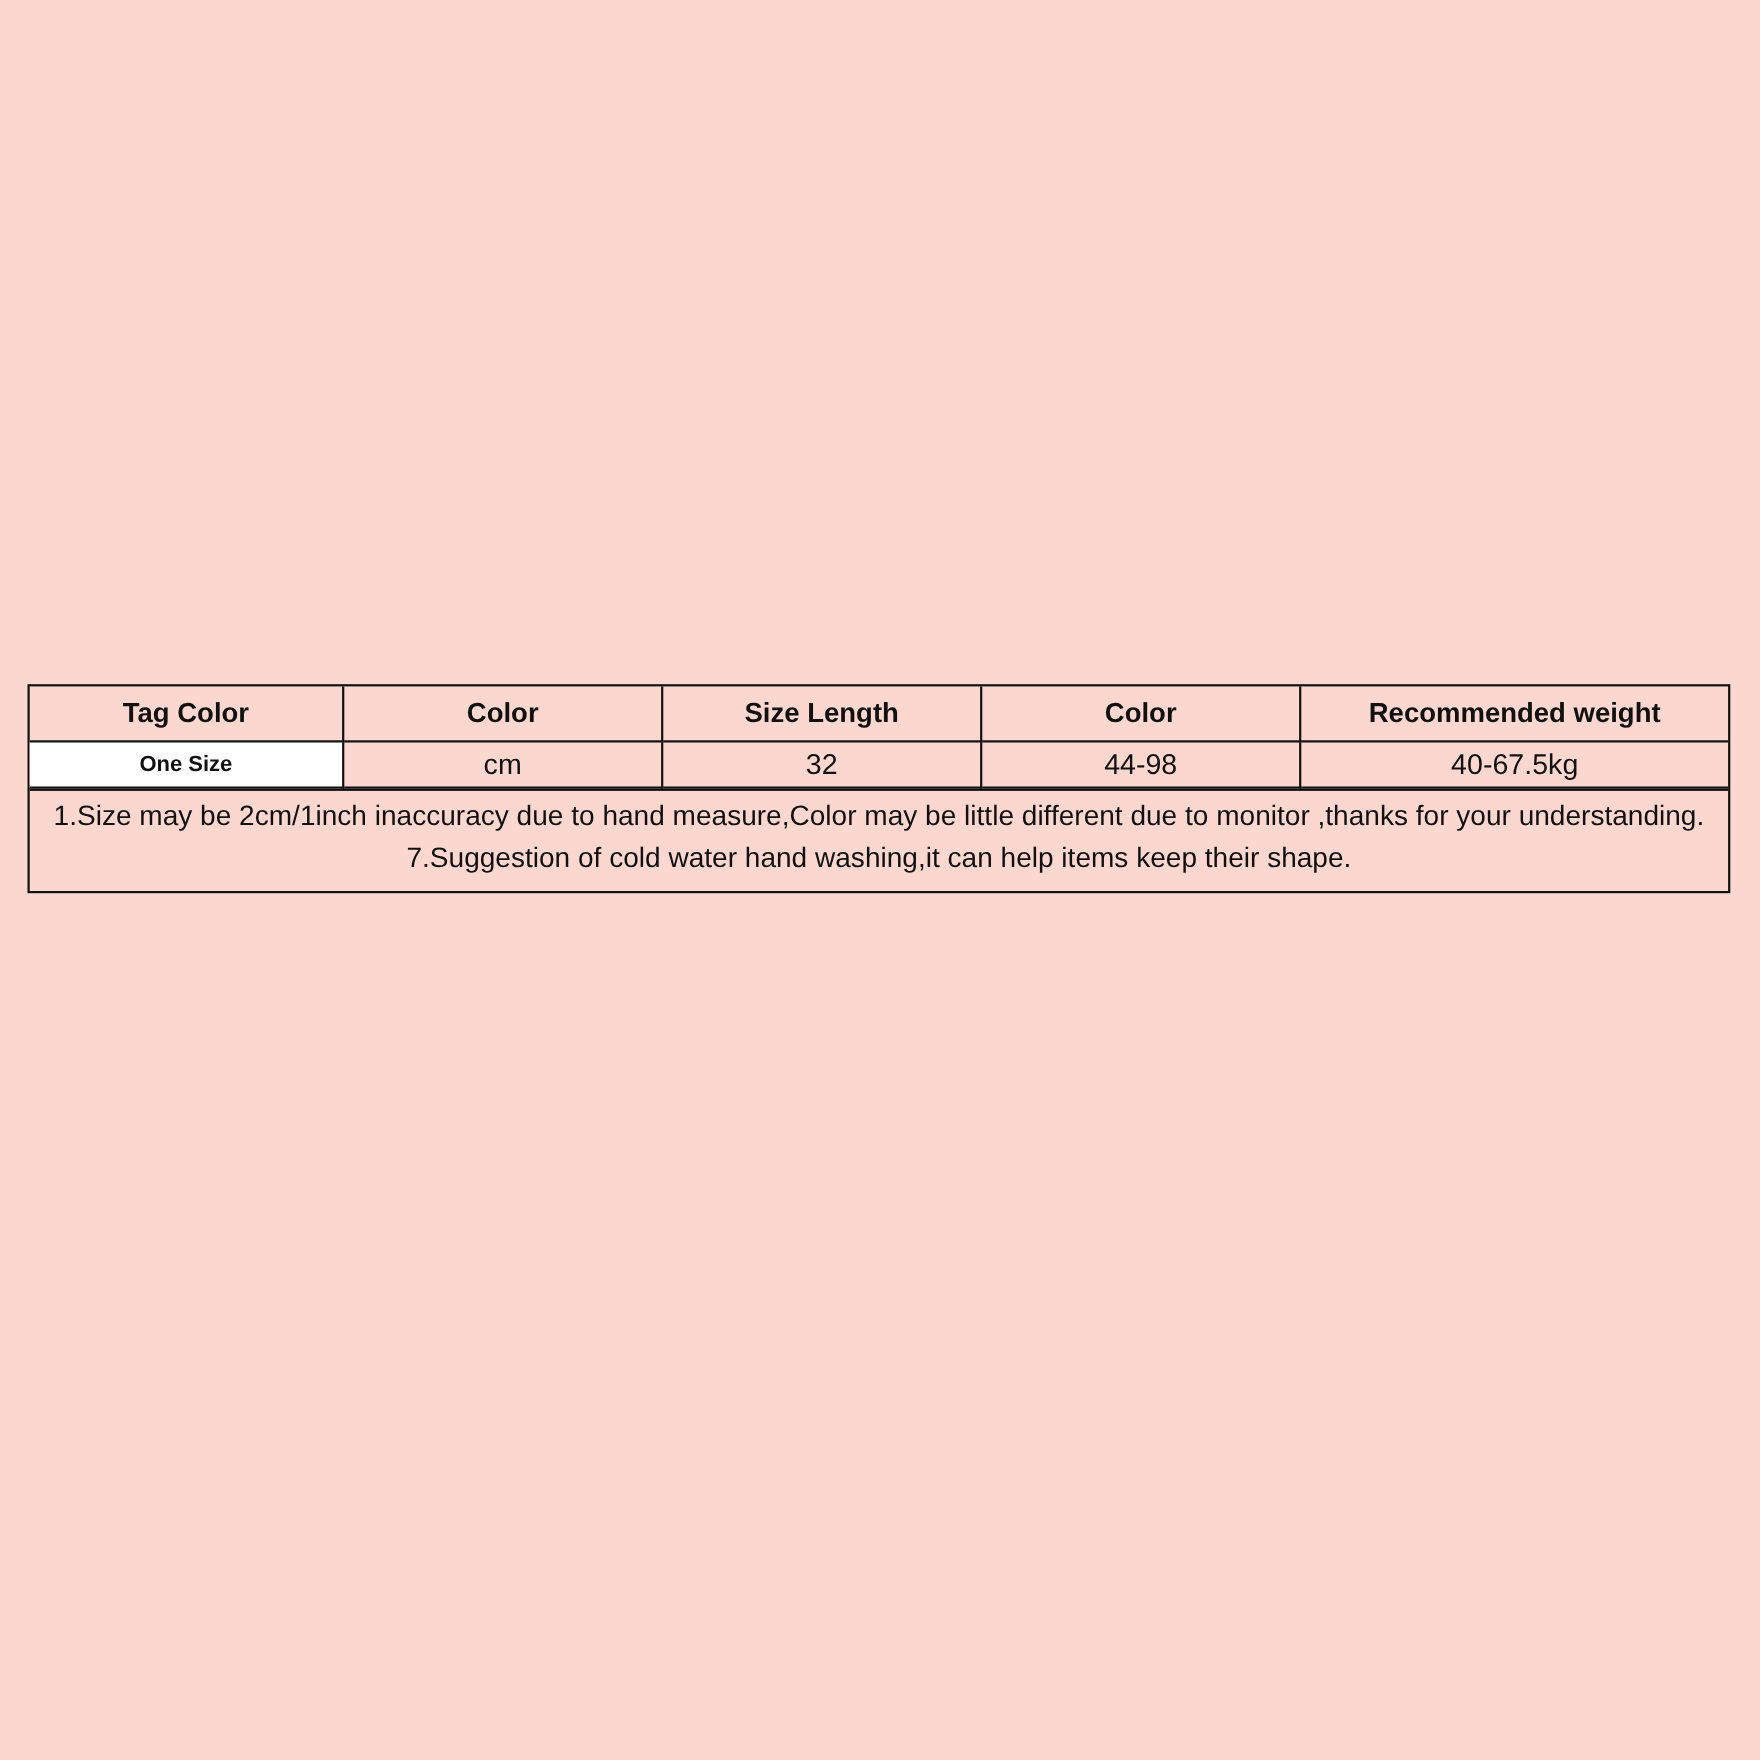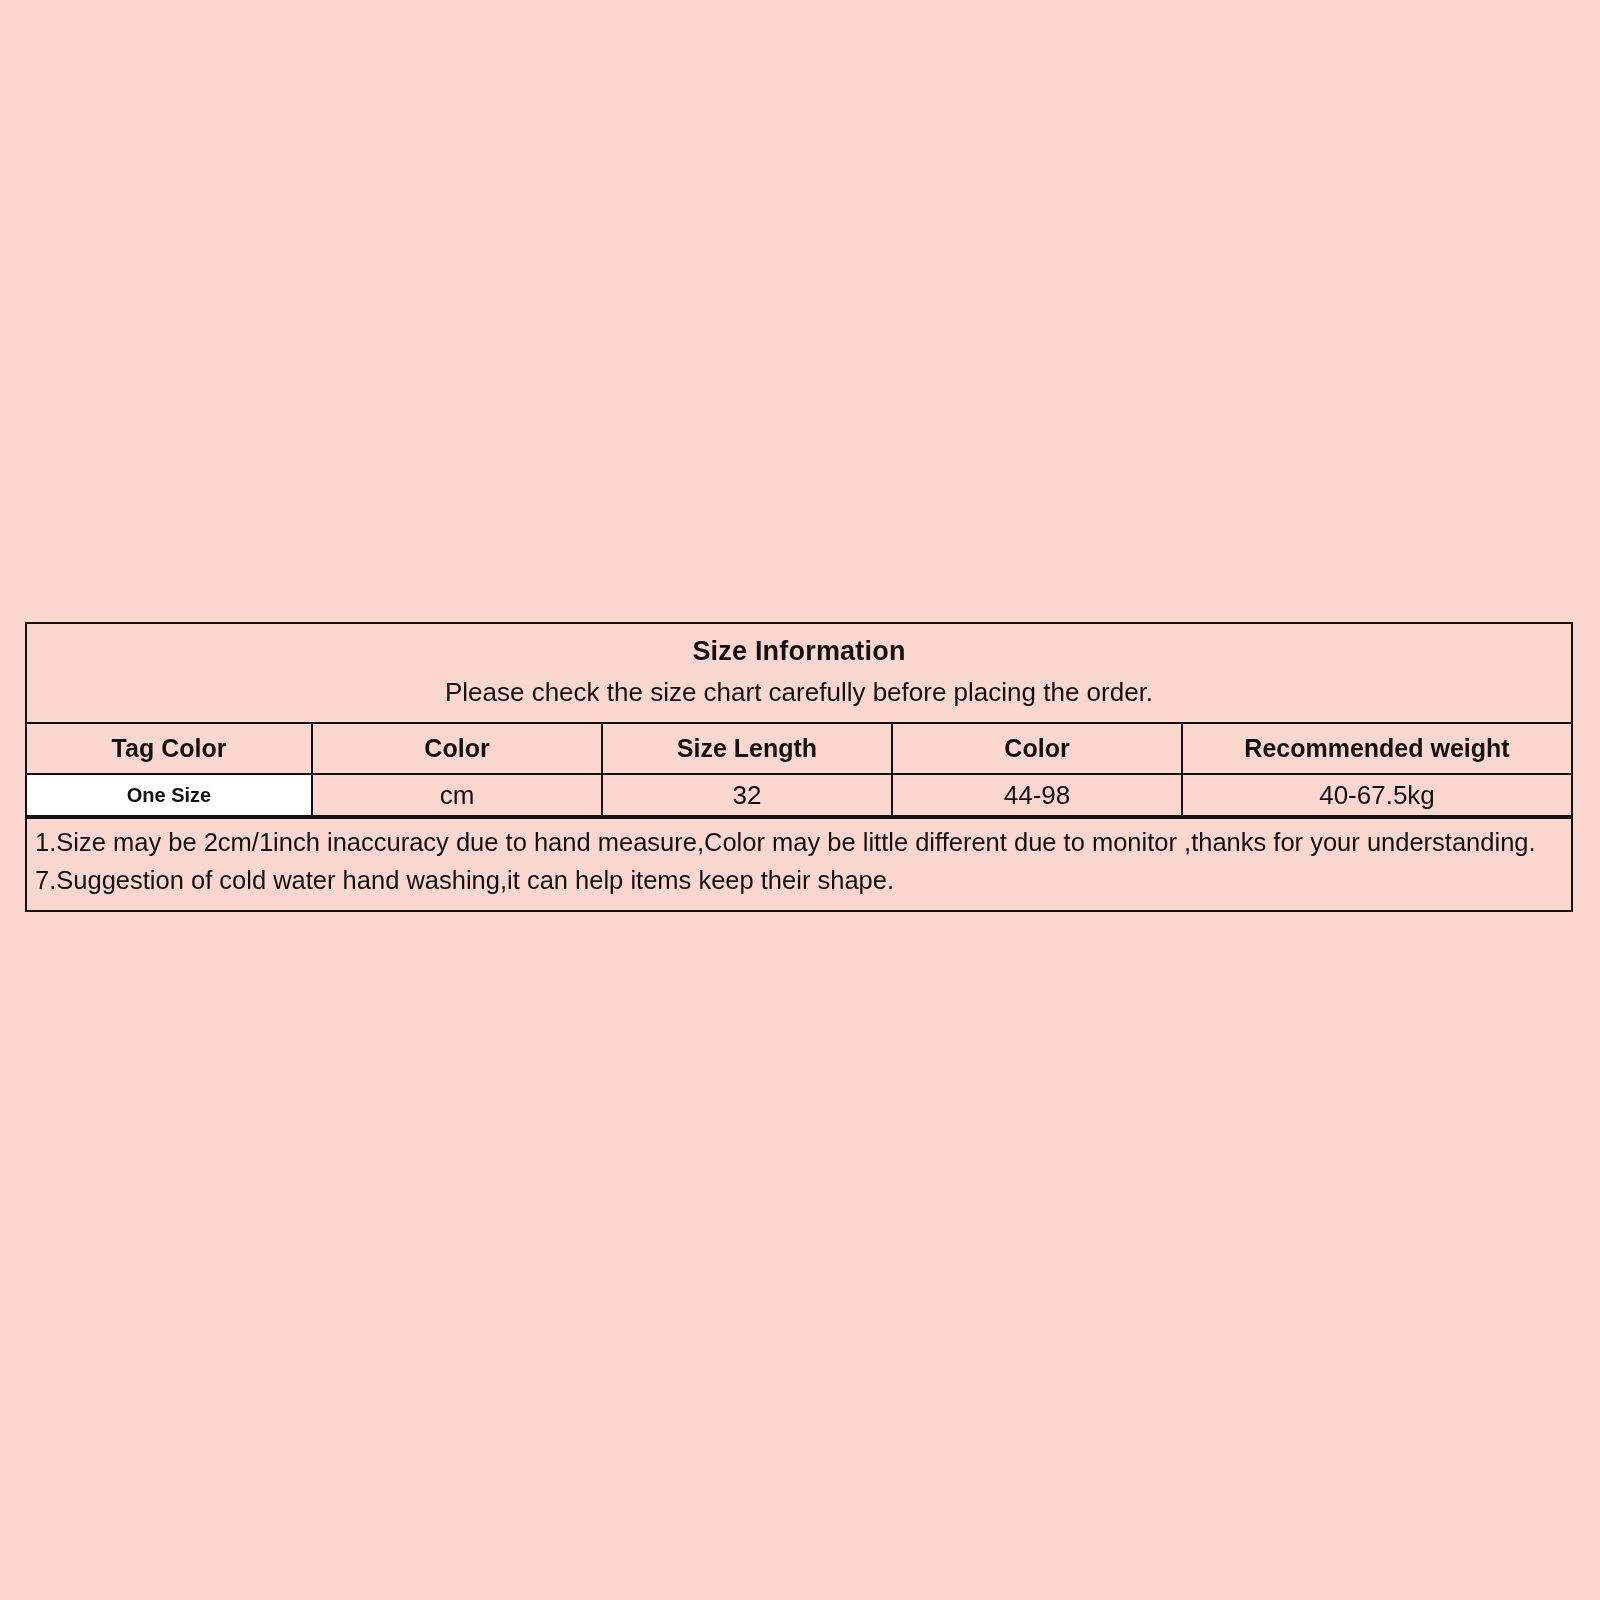--- a/index.html
+++ b/index.html
@@ -84,40 +84,36 @@
     border-right: none;
   }
   .notes {
     border-top: 2px solid #111111;
     padding: 4px 8px 10px 8px;
   }
   .note-line {
     font-size: 25.5px;
     color: #111111;
     line-height: 1.5;
-    text-align: left;
+    text-align: center;
   }
   
   col.c1 { width: 285px; }
   col.c2 { width: 290px; }
   col.c3 { width: 290px; }
   col.c4 { width: 290px; }
   col.c5 { width: 389px; }
 </style>
 </head>
 <body>
 
 <div class="page">
 
   <div class="size-table">
 
-    <div class="title-block">
-      <div class="title-main">Size Information</div>
-      <div class="title-sub">Please check the size chart carefully before placing the order.</div>
-    </div>
 
     <table class="grid">
       <colgroup>
         <col class="c1">
           <col class="c2">
           <col class="c3">
           <col class="c4">
           <col class="c5">
       </colgroup>
       <thead>

